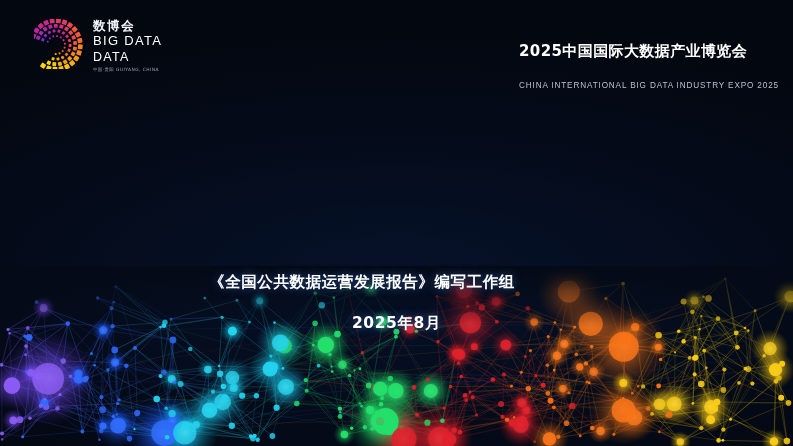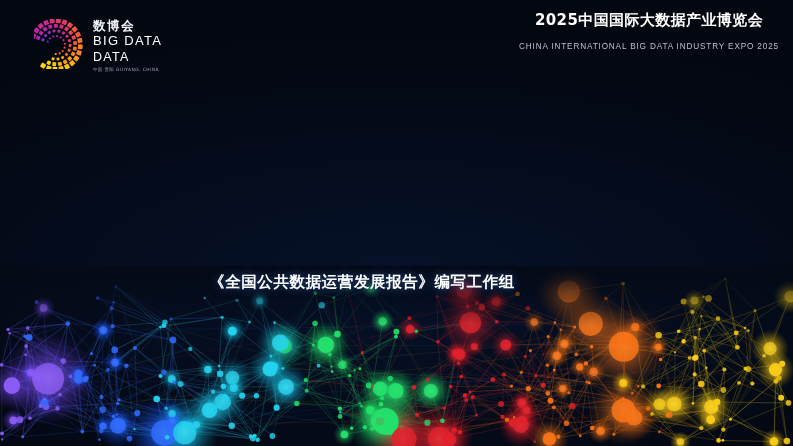--- a/index.html
+++ b/index.html
@@ -48,30 +48,30 @@
   .logo-ex{
     font-size:12.5px; color:#ffffff; letter-spacing:1.3px;
     line-height:1.2; font-weight:400;
   }
   .logo-sub{
     font-size:4.4px; color:#9aa3b4; letter-spacing:0.45px;
     margin-top:2px; white-space:nowrap;
     font-family:"DejaVu Sans","Liberation Sans",sans-serif;
   }
   #expo-block{
-    position:absolute; right:14px; top:11px; text-align:center;
+    position:absolute; right:14px; top:42px; text-align:left;
   }
   .expo-cn{
     font-size:15px; font-weight:bold; color:#ffffff; letter-spacing:0.4px;
     font-family:"DejaVu Sans","Liberation Sans",sans-serif;
     line-height:1.25;
   }
   .expo-en{
     font-size:8.2px; color:#b9c2d2; letter-spacing:0.85px;
-    margin-top:12px; line-height:1.2;
+    margin-top:20px; line-height:1.2;
   }
   
   #main-title{
     position:absolute; top:131px; left:0; width:793px;
     text-align:center;
     font-family:"DejaVu Sans","Liberation Sans",sans-serif;
     font-size:31px; font-weight:bold; color:#ffffff;
     letter-spacing:0.5px;
     text-shadow:0 0 14px rgba(90,150,255,0.55), 0 0 34px rgba(60,110,220,0.35);
     white-space:nowrap;
@@ -1789,14 +1789,15 @@
     </div>
 
     <div id="expo-block">
       <div class="expo-cn">2025中国国际大数据产业博览会</div>
       <div class="expo-en">CHINA INTERNATIONAL BIG DATA INDUSTRY EXPO 2025</div>
     </div>
 
   </div>
 
   <div id="authors" class="above">《全国公共数据运营发展报告》编写工作组</div>
+  <div id="date" class="above">2025年8月</div>
 
 </div>
 
 </body></html>

